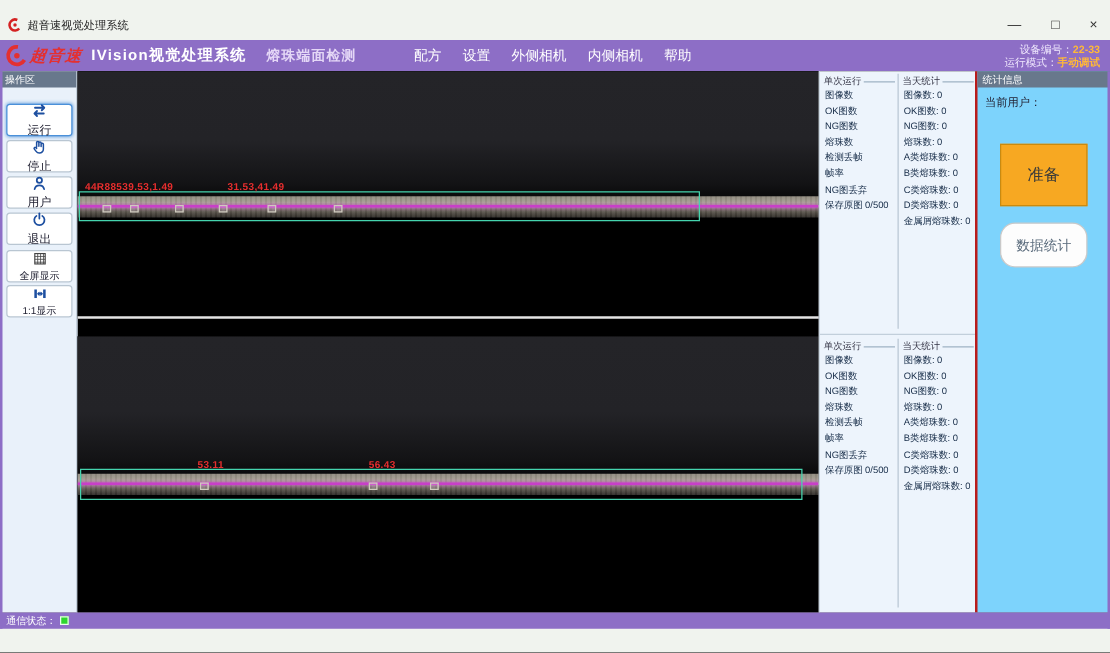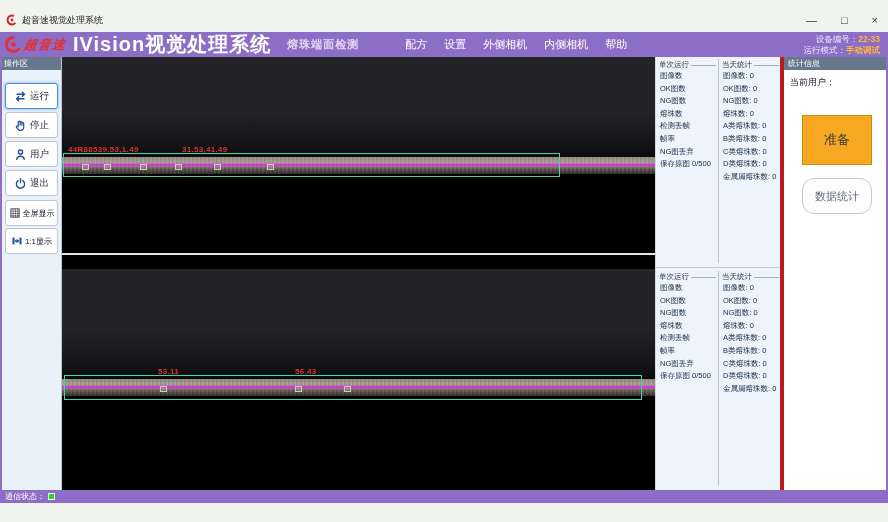--- a/index.html
+++ b/index.html
@@ -10,37 +10,37 @@
   .titlebar { position:absolute; top:8px; left:0; width:888px; height:24px; display:flex; align-items:center; padding:0 10px 0 6px; background:#f0f3ee; }
   .titlebar .t-icon { width:12px; height:12px; margin-right:4px; }
   .titlebar .t-text { font-size:9px; color:#222; }
   .win-controls { margin-left:auto; display:flex; gap:24px; }
   .win-controls span { font-size:11px; color:#333; line-height:14px; cursor:default; }
 
   
   .header { position:absolute; top:32px; left:0; width:888px; height:25px; background:#8d6ec6; display:flex; align-items:center; padding-left:4px; }
   .logo-swirl { width:19px; height:19px; flex:0 0 auto; }
   .brand { color:#e43030; font-size:13px; font-weight:bold; font-style:italic; letter-spacing:1px; margin-left:1px; transform:skewX(-6deg); }
-  .app-title { color:#fff; font-size:20px; font-weight:bold; letter-spacing:1px; margin-left:7px; }
+  .app-title { color:#fff; font-size:12px; font-weight:bold; letter-spacing:1px; margin-left:7px; }
   .subtitle { color:#e4d7f6; font-size:11px; font-weight:bold; letter-spacing:1px; margin-left:16px; }
   .menu { display:flex; gap:17px; margin-left:46px; }
   .menu-item { color:#fff; font-size:11px; cursor:default; }
   .header-right { margin-left:auto; text-align:right; padding-right:8px; font-size:8.5px; line-height:11px; }
   .header-right .lab { color:#efe7fd; }
   .header-right .val { color:#ffb838; font-weight:bold; }
 
   
   .main { position:absolute; top:57px; left:0; width:888px; height:433px; background:#000; }
   .edge { position:absolute; top:57px; width:2px; height:446px; background:#8d6ec6; z-index:9; }
   .edge.l { left:0; } .edge.r { left:886px; }
 
   
   .sidebar { position:absolute; left:0; top:0; width:62px; height:433px; background:#e9f1fa; border-right:1px solid #b9c6d4; }
   .panel-hdr { height:13px; background:#68788c; color:#fff; font-size:8px; line-height:13px; padding-left:4px; }
-  .op-btn { position:absolute; left:5px; width:53px; height:26px; background:#fff; border:1px solid #b9c6d2; border-radius:3px; display:flex; align-items:center; justify-content:center; gap:3px; font-size:9.5px; color:#223; cursor:default; }
+  .op-btn { position:absolute; left:5px; width:53px; height:26px; background:#fff; border:1px solid #b9c6d2; border-radius:3px; display:flex; align-items:center; justify-content:center; gap:3px; font-size:9.5px; color:#223; cursor:default;flex-direction:column; }
   .op-btn.small { font-size:8px; gap:2px; }
   .op-btn.active { border:1px solid #4a90d9; box-shadow:0 0 3px rgba(74,144,217,.8); }
   .op-btn svg { flex:0 0 auto; }
 
   
   .images { position:absolute; left:62px; top:0; width:593px; height:433px; }
   .viewport { position:absolute; left:0; width:593px; overflow:hidden; background:#000; }
   .vp0 { top:0; height:198px; border-bottom:2px solid #e4e4e4; }
   .vp1 { top:212px; height:221px; }
   .grayzone { position:absolute; left:0; width:100%; top:0; background:linear-gradient(180deg,#242428 0%,#232327 55%,#131315 90%,#0a0a0b 100%); }
@@ -65,21 +65,21 @@
   .ss1 { top:212px; height:221px; }
   .group { position:absolute; top:3px; bottom:2px; }
   .g1 { left:3px; width:57px; }
   .g2 { left:66px; width:57px; }
   .gsep { position:absolute; left:62px; top:2px; bottom:4px; width:1px; background:#b9c6d4; }
   .group-title { font-size:7.5px; color:#334; display:flex; align-items:center; gap:2px; white-space:nowrap; }
   .group-title::after { content:""; flex:1; border-top:1px solid #9fb2c4; min-width:4px; }
   .srow { font-size:7.5px; color:#142a46; line-height:12.6px; padding-left:1px; white-space:nowrap; }
 
   
-  .right-panel { position:absolute; left:780px; top:0; width:108px; height:433px; background:#ffffff; border-left:4px solid #b91c1c; }
+  .right-panel { position:absolute; left:780px; top:0; width:108px; height:433px; background:#7dd3fc; border-left:2px solid #b91c1c; }
   .rp-row { font-size:9px; color:#223; padding:6px 0 0 6px; }
   .rp-row .v { font-weight:bold; color:#111; margin-left:2px; }
   .prepare-btn { position:absolute; left:18px; top:58px; width:70px; height:50px; background:#f7a822; border:1px solid #c98a10; font-size:13px; color:#3a3a3a; font-family:inherit; cursor:default; }
   .data-btn { position:absolute; left:18px; top:121px; width:70px; height:36px; background:#fdfdfd; border:1px solid #c9c9c9; border-radius:12px; font-size:11px; color:#5a6b7c; font-family:inherit; cursor:default; }
 
   
   .statusbar { position:absolute; top:490px; left:0; width:888px; height:13px; background:#8d6ec6; color:#fff; font-size:8px; display:flex; align-items:center; padding:0 8px 0 5px; }
   .green-dot { display:inline-block; width:7px; height:7px; background:#2ed52e; border:1px solid #eafdea; margin-left:3px; }
   .sb-right { margin-left:auto; display:flex; align-items:center; gap:5px; }
   .sb-right .sep { margin:0 10px; }

